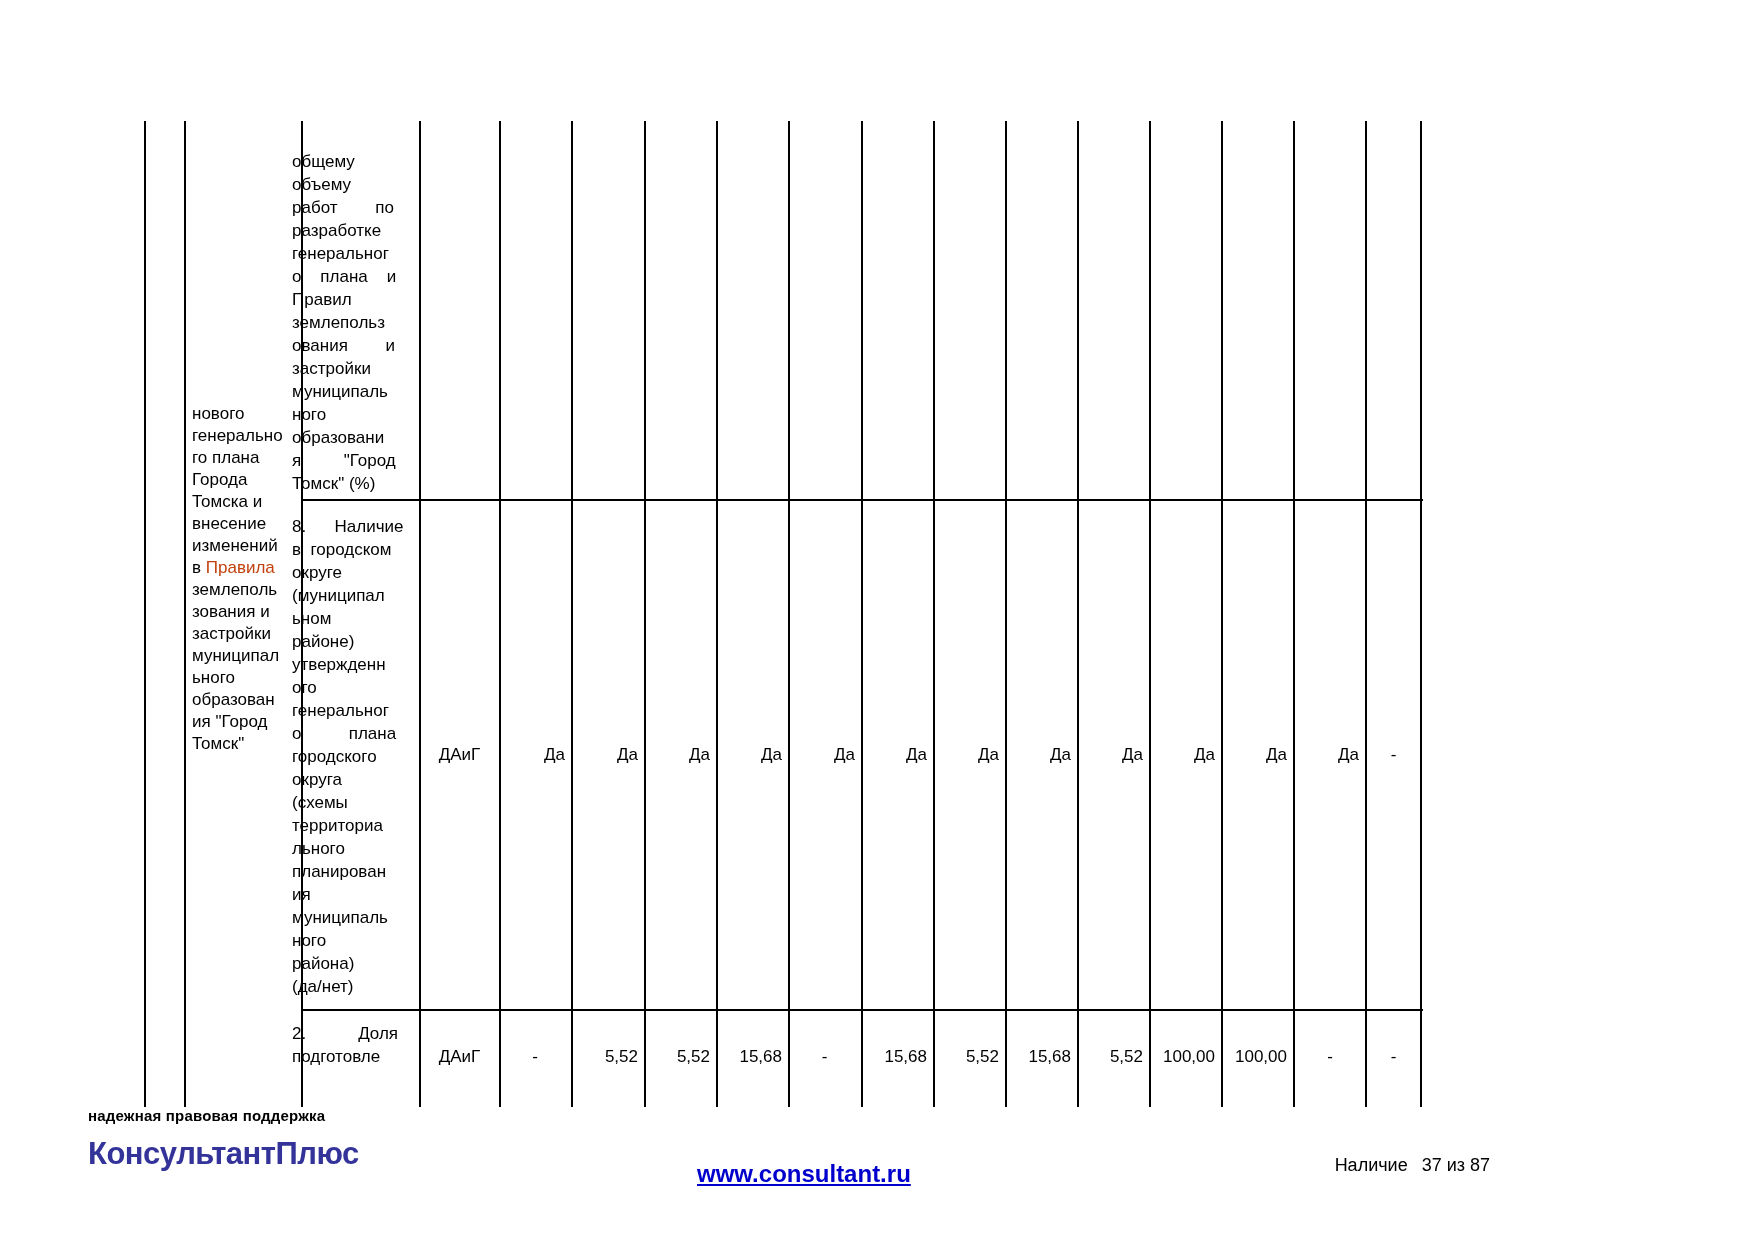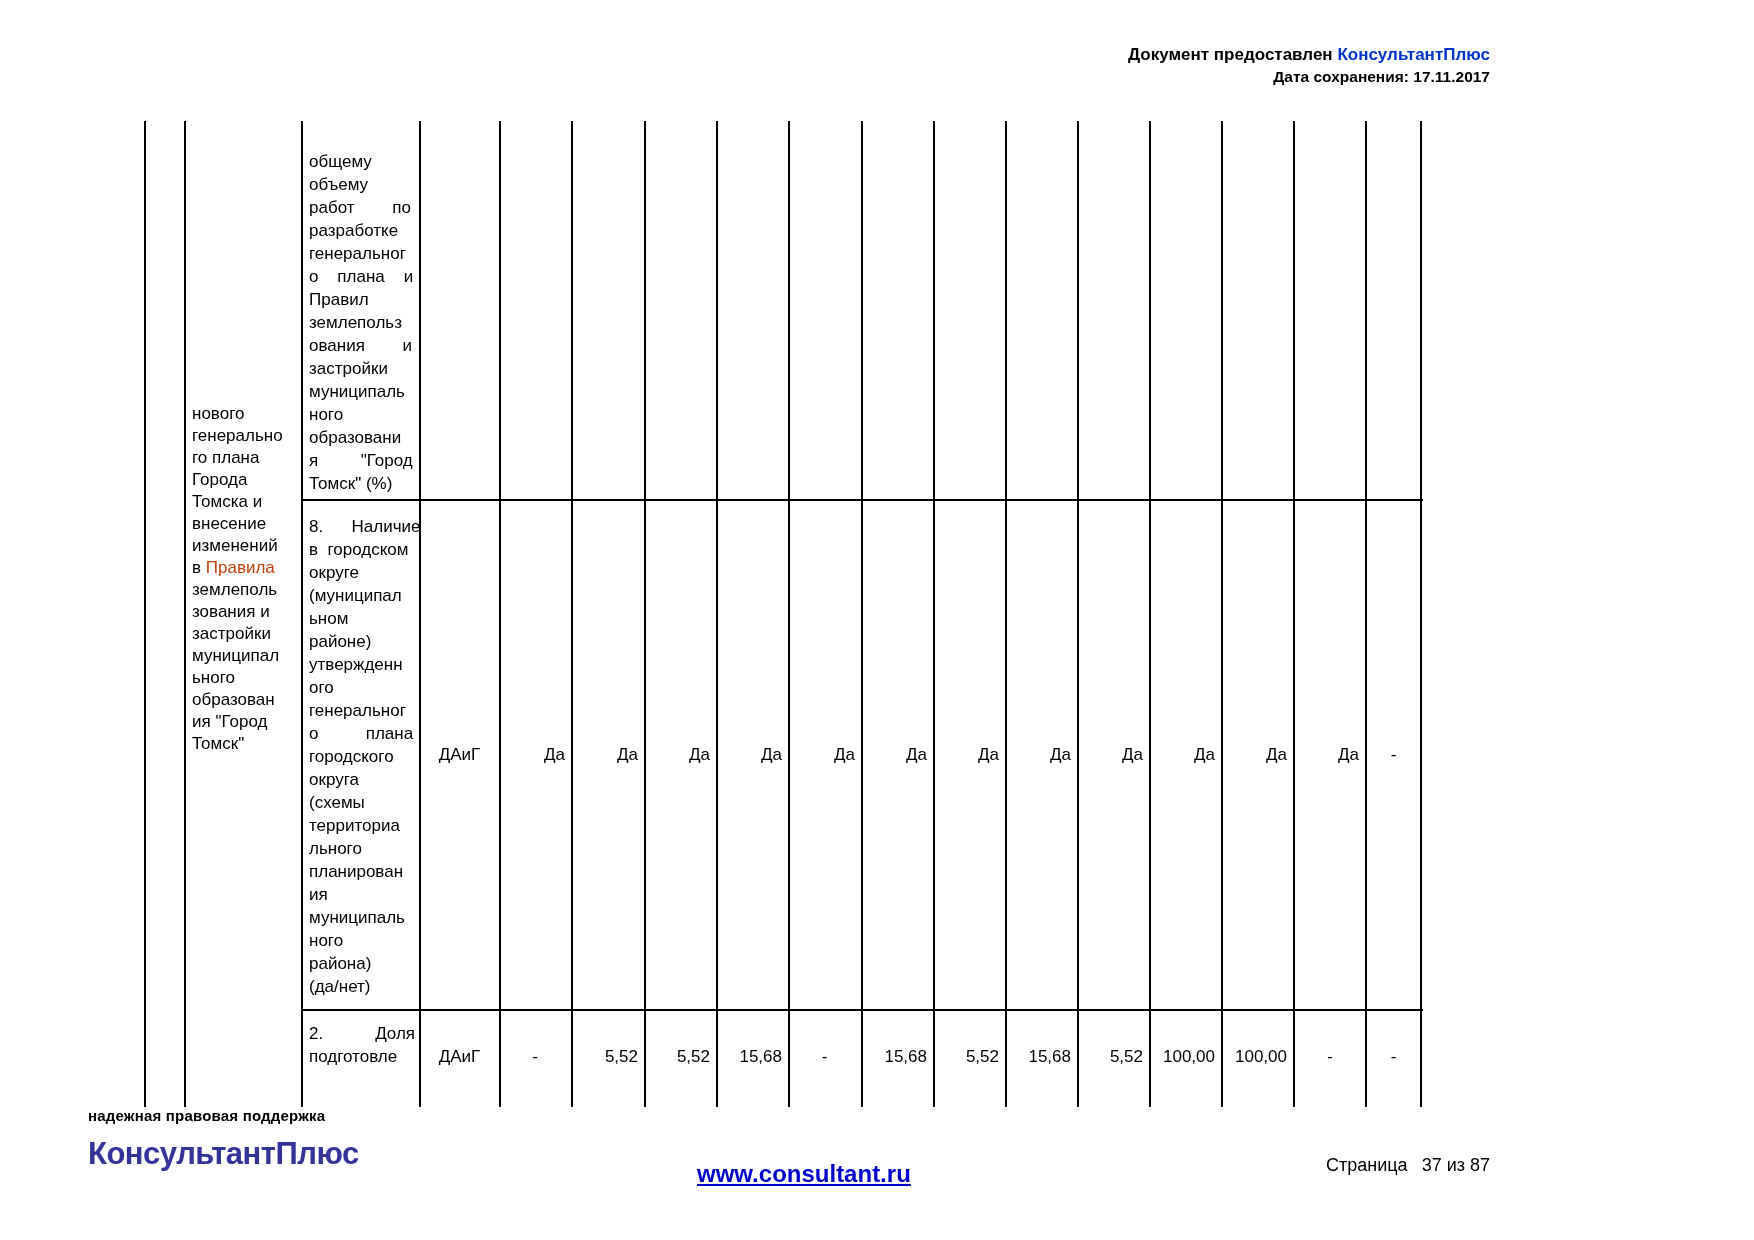--- a/index.html
+++ b/index.html
@@ -15,41 +15,37 @@
   .hdr-right{position:absolute;right:264px;top:44px;text-align:right;font-weight:bold;}
   .hdr-right .line1{font-size:17px;line-height:22px;}
   .hdr-right .line2{font-size:15.5px;line-height:21px;}
   .cp-link{color:#0033cc;font-weight:bold;text-decoration:none;cursor:pointer;}
   
   .vline{position:absolute;top:121px;height:986px;width:2px;background:#000;}
   .hline{position:absolute;left:302px;width:1121px;height:2px;background:#000;}
   
   .cell{position:absolute;font-size:17px;white-space:pre;}
   .cell-left{left:192px;top:403px;width:106px;line-height:22px;}
-  .cell-ind{left:309px;width:106px;line-height:23px;}
+  .cell-ind{left:292px;width:106px;line-height:23px;}
   .doc-link{color:#c2410c;text-decoration:none;cursor:pointer;}
   .val{position:absolute;height:22px;line-height:22px;font-size:17px;}
   .val.r{text-align:right;}
   .val.c{text-align:center;}
   
   .ft-logo{position:absolute;left:88px;top:1136px;font-size:31px;font-weight:bold;color:#333399;letter-spacing:-0.5px;}
   .ft-tag{position:absolute;left:88px;top:1107px;font-size:15px;font-weight:bold;letter-spacing:0.2px;}
   .ft-site{position:absolute;left:697px;top:1160px;font-size:24px;font-weight:bold;color:#0000cc;text-decoration:underline;cursor:pointer;}
   .ft-page{position:absolute;right:264px;top:1155px;font-size:18px;}
   .ft-page .gap{display:inline-block;width:14px;}
 </style>
 </head>
 <body>
 
 <div class="page">
 
-  <div class="hdr-right">
-    <div class="line1"><span>Документ предоставлен </span><a class="cp-link">КонсультантПлюс</a></div>
-    <div class="line2">Дата сохранения: 17.11.2017</div>
-  </div>
 
   <div class="vline" style="left:144px"></div>
   <div class="vline" style="left:184px"></div>
   <div class="vline" style="left:301px"></div>
   <div class="vline" style="left:419px"></div>
   <div class="vline" style="left:499px"></div>
   <div class="vline" style="left:571px"></div>
   <div class="vline" style="left:644px"></div>
   <div class="vline" style="left:716px"></div>
   <div class="vline" style="left:788px"></div>
@@ -148,15 +144,15 @@
   <div class="val r" style="left:1008px;top:1046px;width:63px">15,68</div>
   <div class="val r" style="left:1080px;top:1046px;width:63px">5,52</div>
   <div class="val r" style="left:1152px;top:1046px;width:63px">100,00</div>
   <div class="val r" style="left:1224px;top:1046px;width:63px">100,00</div>
   <div class="val c" style="left:1293px;top:1046px;width:74px">-</div>
   <div class="val c" style="left:1365px;top:1046px;width:57px">-</div>
 
   <div class="ft-logo">КонсультантПлюс</div>
   <div class="ft-tag">надежная правовая поддержка</div>
   <a class="ft-site">www.consultant.ru</a>
-  <div class="ft-page"><span>Страница</span><span class="gap"></span><span>37 из 87</span></div>
+  <div class="ft-page"><span>Наличие</span><span class="gap"></span><span>37 из 87</span></div>
 
 </div>
 
 </body></html>

